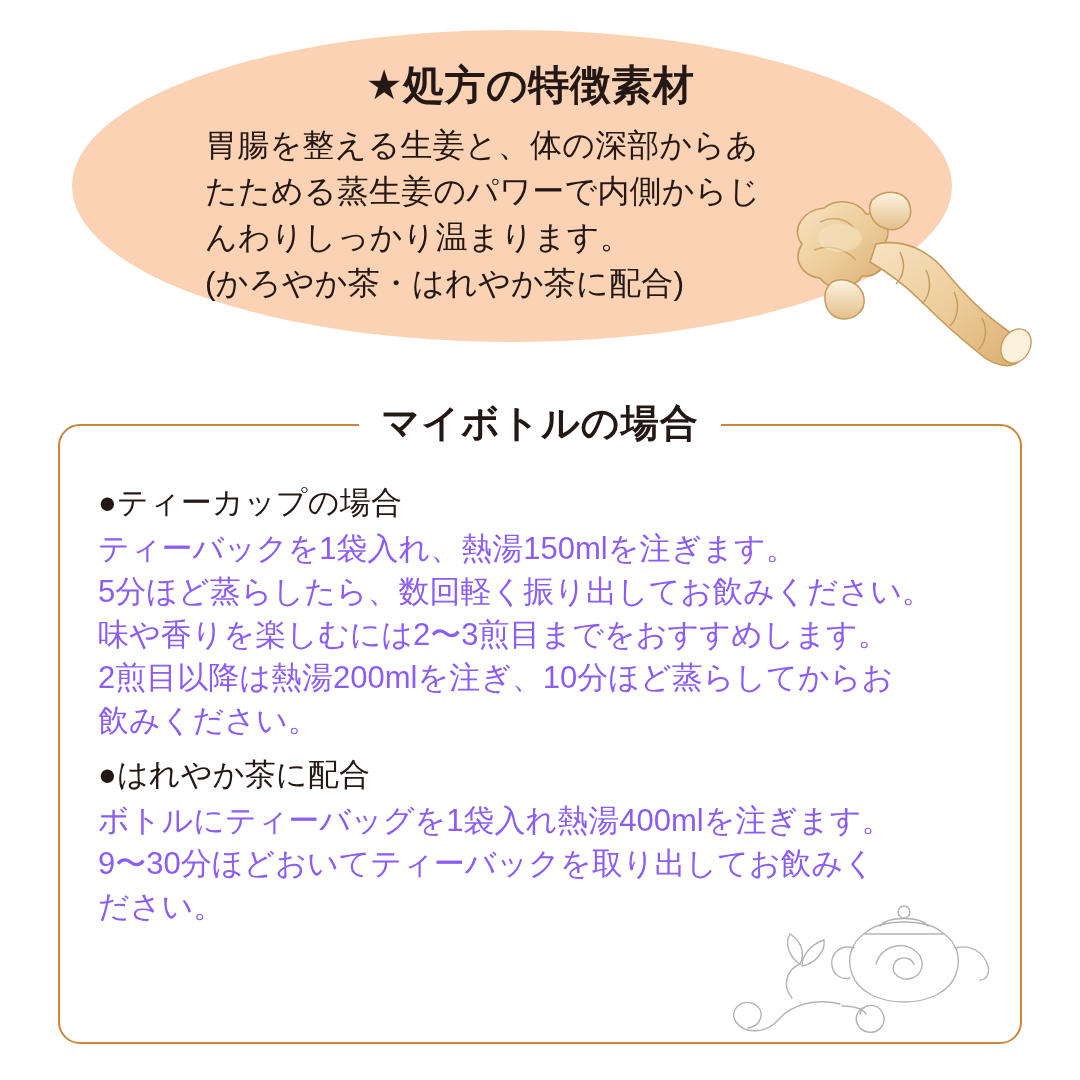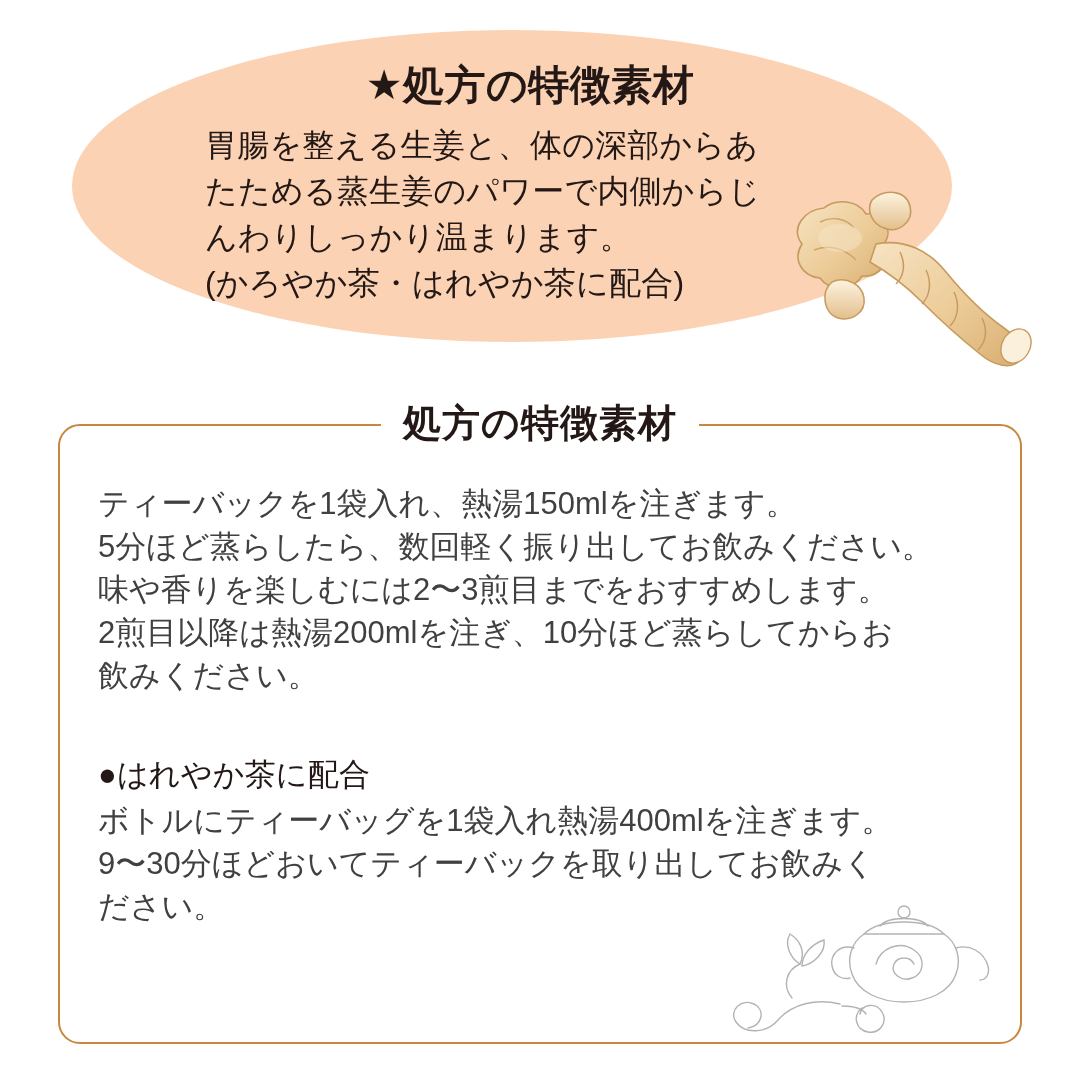--- a/index.html
+++ b/index.html
@@ -125,21 +125,21 @@
     font-size: 31px;
     line-height: 1.38;
     color: #231815;
     margin: 0 0 2px 0;
     letter-spacing: 0.2px;
   }
 
   .group-body {
     font-size: 31px;
     line-height: 1.39;
-    color: #404040;
+    color: #8b5cf6;
     white-space: pre-line;
     letter-spacing: 0px;
     margin: 0;
   }
 
   #teapot-illustration {
     position: absolute;
     right: 26px;
     bottom: 8px;
     width: 330px;
@@ -196,24 +196,25 @@
       <path d="M52 104 C66 98 82 106 84 120 C86 134 72 144 58 140 C44 136 40 114 52 104 Z" fill="url(#gg2)" stroke="#c79a5e" stroke-width="1.5"></path>
     </svg>
   </div>
 </div>
 
 <div id="howto-section">
 
   <div id="howto-box"></div>
 
   <div id="howto-title-wrap">
-    <span id="howto-title">処方の特徴素材</span>
+    <span id="howto-title">マイボトルの場合</span>
   </div>
 
   <div class="howto-group" id="howto-group-teacup">
+    <p class="group-label">●ティーカップの場合</p>
     <p class="group-body">ティーバックを1袋入れ、熱湯150mlを注ぎます。
 5分ほど蒸らしたら、数回軽く振り出してお飲みください。
 味や香りを楽しむには2〜3煎目までをおすすめします。
 2煎目以降は熱湯200mlを注ぎ、10分ほど蒸らしてからお
 飲みください。</p>
   </div>
 
   <div class="howto-group" id="howto-group-bottle">
     <p class="group-label">●はれやか茶に配合</p>
     <p class="group-body">ボトルにティーバッグを1袋入れ熱湯400mlを注ぎます。

